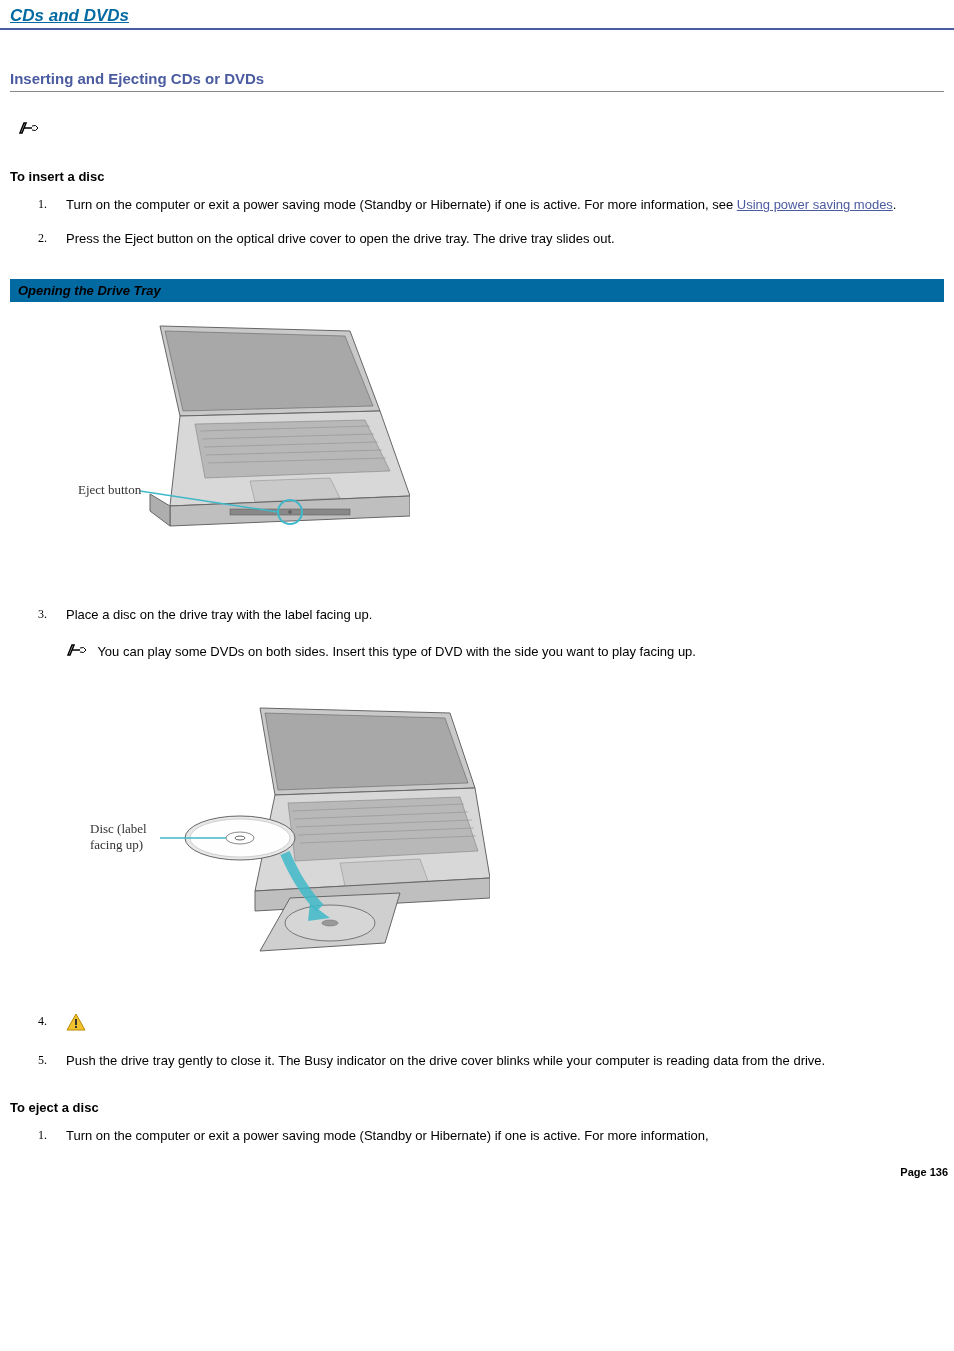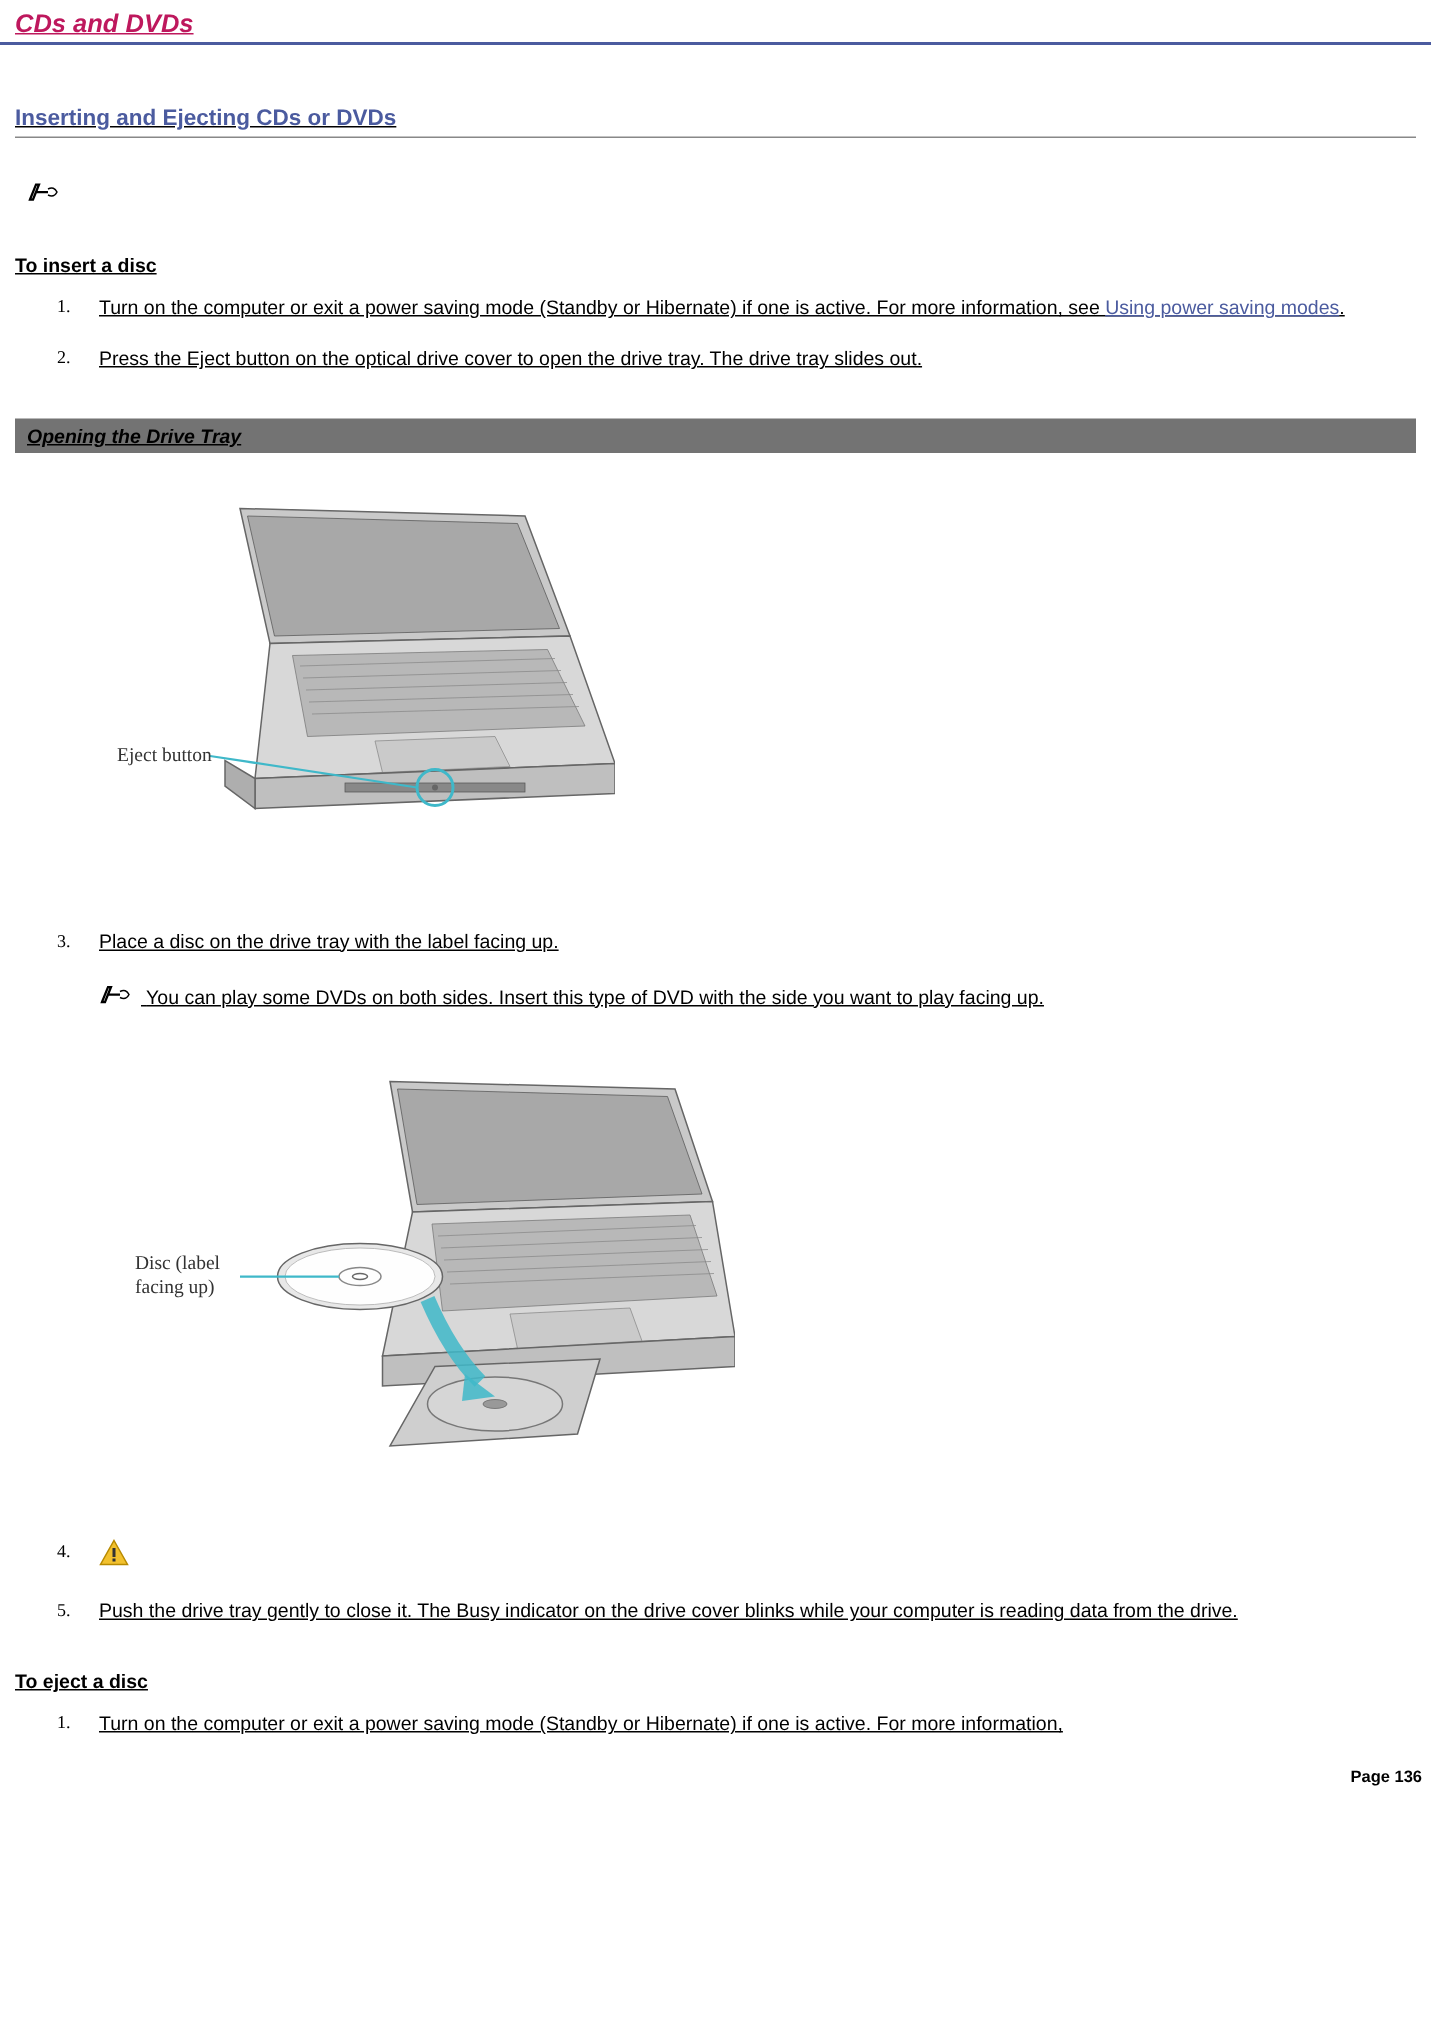--- a/index.html
+++ b/index.html
@@ -13,29 +13,28 @@
       color: #000;
       background: #fff;
       width: 954px;
       position: relative;
       padding-bottom: 20px;
     }
     .main-title {
       font-size: 17px;
       font-weight: bold;
       font-style: italic;
-      color: #be185d;
+      color: #0369a1;
       text-decoration: underline;
       padding: 6px 0 2px 10px;
       border-bottom: 2px solid #4b5b9f;
       margin-bottom: 40px;
     }
     .content {
       padding: 0 10px;
-      text-decoration: underline;
     }
     .section-title {
       font-size: 15px;
       font-weight: bold;
       color: #4b5b9f;
       padding-bottom: 4px;
       border-bottom: 1px solid #888;
       margin-bottom: 28px;
     }
     .note {
@@ -75,23 +74,23 @@
       font-size: 12px;
     }
     .link {
       color: #4b5b9f;
       text-decoration: underline;
     }
     .figure-caption {
       font-size: 13px;
       font-weight: bold;
       font-style: italic;
-      background: #737373;
+      background: #0369a1;
       padding: 4px 8px;
-      margin-bottom: 17px;
+      margin-bottom: 4px;
     }
     .figure-box {
       margin-bottom: 40px;
     }
     .figure-image {
       padding: 10px 20px;
     }
     .sub-note {
       margin-left: 0;
       margin-top: 18px;

